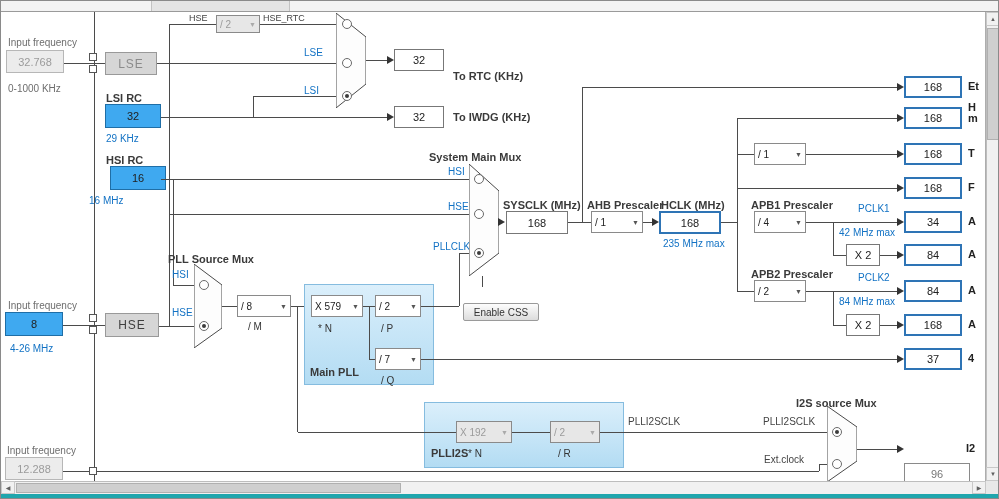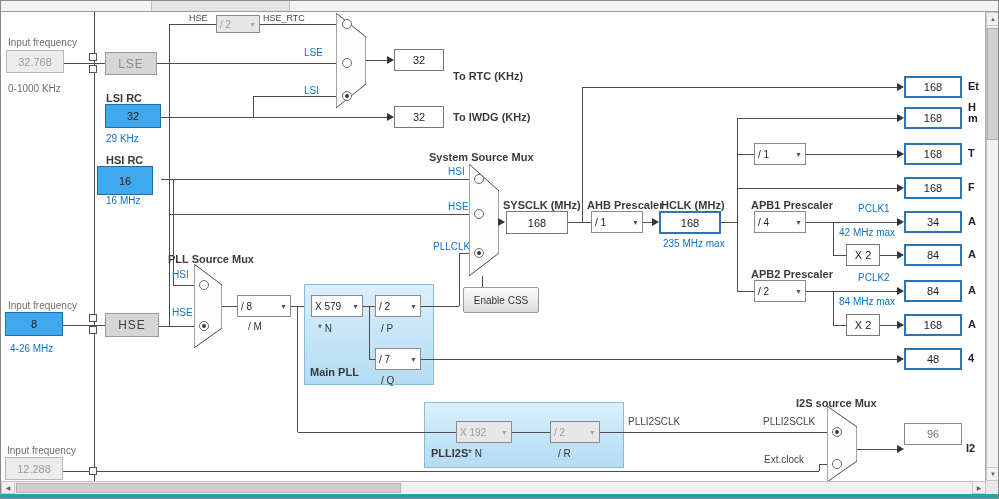--- a/index.html
+++ b/index.html
@@ -95,22 +95,22 @@
     <i class="w" style="left:365px;top:59px;width:21px"></i>
     <i class="ar" style="left:386px;top:55px"></i>
     <div class="box plain" style="left:393px;top:48px;width:50px;height:22px">32</div>
     <span class="t b" style="left:452px;top:69px">To RTC (KHz)</span>
 
     <i class="ar" style="left:386px;top:112px"></i>
     <div class="box plain" style="left:393px;top:105px;width:50px;height:22px">32</div>
     <span class="t b" style="left:452px;top:110px">To IWDG (KHz)</span>
 
     <span class="t b" style="left:105px;top:153px">HSI RC</span>
-    <div class="box blue-in" style="left:96px;top:165px;width:56px;height:29px">16</div>
-    <span class="t blue" style="left:105px;top:194px">16 MHz</span>
+    <div class="box blue-in" style="left:109px;top:165px;width:56px;height:24px">16</div>
+    <span class="t blue" style="left:88px;top:194px">16 MHz</span>
     <i class="w" style="left:160px;top:178px;width:308px"></i>
     <span class="t blue" style="left:447px;top:165px">HSI</span>
     <i class="wv" style="left:172px;top:178px;height:106px"></i>
     <i class="w" style="left:172px;top:284px;width:21px"></i>
     <span class="t blue" style="left:171px;top:268px">HSI</span>
 
     <span class="t" style="left:7px;top:299px">Input frequency</span>
     <div class="box blue-in" style="left:4px;top:311px;width:58px;height:24px">8</div>
     <span class="t blue" style="left:9px;top:342px">4-26 MHz</span>
     <i class="w" style="left:62px;top:324px;width:42px"></i>
@@ -161,29 +161,29 @@
     <span class="t" style="left:380px;top:374px;color:#333">/ Q</span>
 
     <i class="w" style="left:420px;top:305px;width:38px"></i>
     <i class="wv" style="left:458px;top:252px;height:53px"></i>
     <i class="w" style="left:458px;top:252px;width:10px"></i>
     <span class="t blue" style="left:432px;top:240px">PLLCLK</span>
 
     <i class="w" style="left:420px;top:358px;width:476px"></i>
     <i class="ar" style="left:896px;top:354px"></i>
 
-    <span class="t b" style="left:428px;top:150px">System Source Mux</span>
+    <span class="t b" style="left:428px;top:150px">System Main Mux</span>
     <svg class="mux" style="left:468px;top:163px;width:30px;height:112px" viewBox="0 0 30 112" preserveAspectRatio="none">
       <polygon points="0,0 30,27 30,89 0,112" fill="#fdfdfd" stroke="#4a4a4a" vector-effect="non-scaling-stroke"></polygon>
     </svg>
     <span class="radio" style="left:473px;top:173px"></span>
     <span class="radio" style="left:473px;top:208px"></span>
     <span class="radio sel" style="left:473px;top:247px"></span>
     <i class="wv" style="left:481px;top:275px;height:11px"></i>
-    <div class="btn" style="left:462px;top:286px;width:76px;height:26px">Enable CSS</div>
+    <div class="btn" style="left:462px;top:302px;width:76px;height:18px">Enable CSS</div>
 
     <i class="ar" style="left:497px;top:217px"></i>
     <span class="t b" style="left:502px;top:198px">SYSCLK (MHz)</span>
     <div class="box plain" style="left:505px;top:210px;width:62px;height:23px">168</div>
     <i class="w" style="left:567px;top:221px;width:23px"></i>
 
     <i class="wv" style="left:581px;top:86px;height:135px"></i>
     <i class="w" style="left:581px;top:86px;width:316px"></i>
     <i class="ar" style="left:896px;top:82px"></i>
 
@@ -255,21 +255,21 @@
     <div class="box out" style="left:903px;top:176px;width:58px;height:22px">168</div>
     <span class="t frag" style="left:967px;top:181px">F</span>
     <div class="box out" style="left:903px;top:210px;width:58px;height:22px">34</div>
     <span class="t frag" style="left:967px;top:215px">A</span>
     <div class="box out" style="left:903px;top:243px;width:58px;height:22px">84</div>
     <span class="t frag" style="left:967px;top:248px">A</span>
     <div class="box out" style="left:903px;top:279px;width:58px;height:22px">84</div>
     <span class="t frag" style="left:967px;top:284px">A</span>
     <div class="box out" style="left:903px;top:313px;width:58px;height:22px">168</div>
     <span class="t frag" style="left:967px;top:318px">A</span>
-    <div class="box out" style="left:903px;top:347px;width:58px;height:22px">48</div>
+    <div class="box out" style="left:903px;top:347px;width:58px;height:22px">37</div>
     <span class="t frag" style="left:967px;top:352px">4</span>
 
     <div class="panel" style="left:423px;top:401px;width:200px;height:66px"></div>
     <span class="t b" style="left:430px;top:446px">PLLI2S</span>
     <i class="w" style="left:297px;top:431px;width:158px"></i>
     <div class="dd dis" style="left:455px;top:420px;width:56px;height:22px">
       <span>X 192</span>
       <span class="chev">▼</span>
     </div>
     <span class="t" style="left:467px;top:447px;color:#333">* N</span>
@@ -289,21 +289,21 @@
     </svg>
     <span class="radio sel" style="left:831px;top:426px"></span>
     <span class="radio" style="left:831px;top:458px"></span>
     <span class="t" style="left:763px;top:453px;color:#444">Ext.clock</span>
     <i class="w" style="left:62px;top:470px;width:756px"></i>
     <i class="wv" style="left:818px;top:463px;height:7px"></i>
     <i class="w" style="left:818px;top:463px;width:8px"></i>
     <i class="pin" style="left:88px;top:466px"></i>
     <i class="w" style="left:856px;top:448px;width:40px"></i>
     <i class="ar" style="left:896px;top:444px"></i>
-    <div class="box dim" style="left:903px;top:422px;width:58px;height:22px">96</div>
+    <div class="box dim" style="left:903px;top:462px;width:66px;height:22px">96</div>
     <span class="t frag" style="left:965px;top:442px">I2</span>
 
     <span class="t" style="left:6px;top:444px">Input frequency</span>
     <div class="box dis-in" style="left:4px;top:456px;width:58px;height:23px">12.288</div>
   </div>
 
   <div class="topbar">
     <div class="tabhint"></div>
   </div>
 

